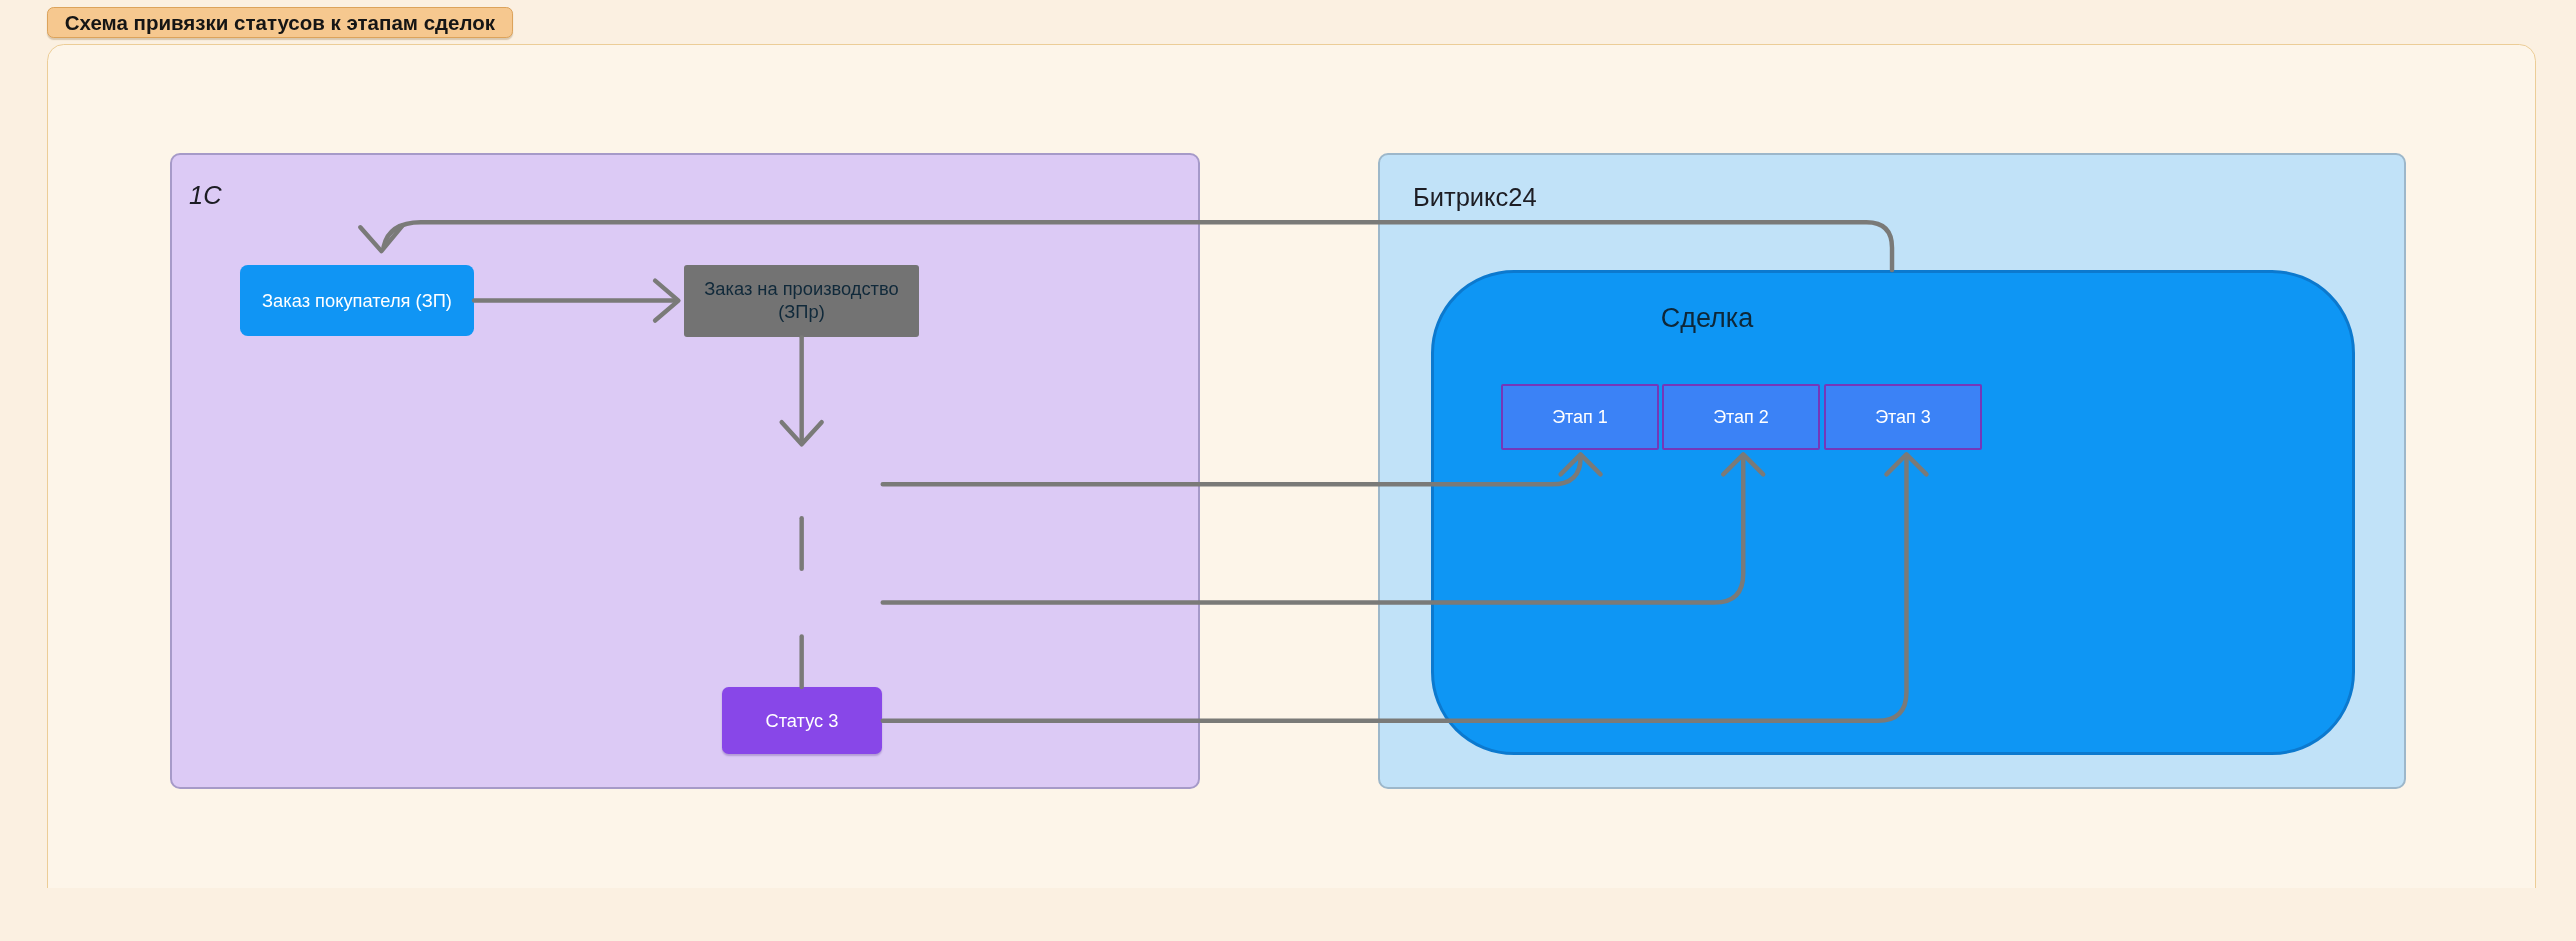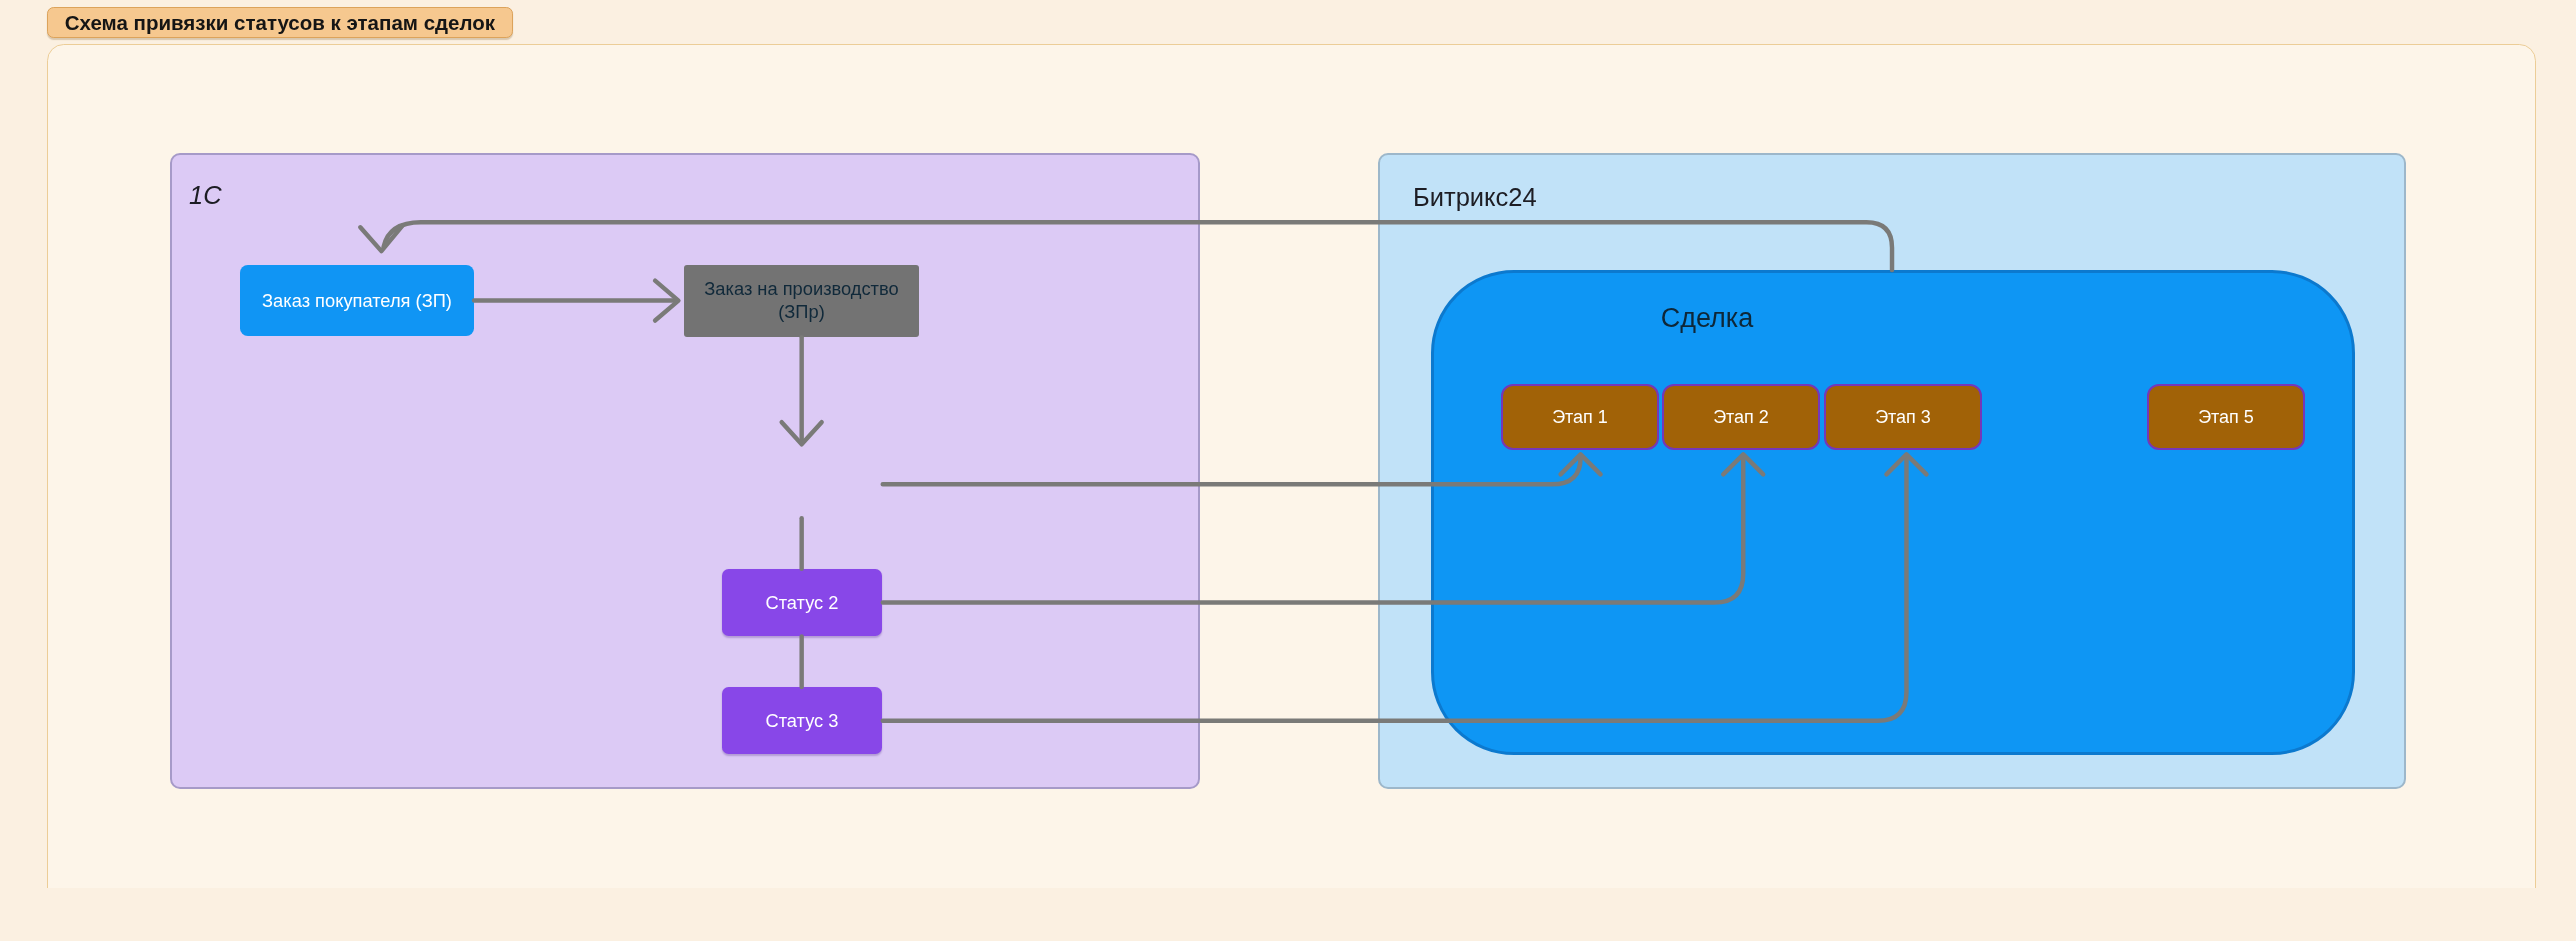--- a/index.html
+++ b/index.html
@@ -43,22 +43,22 @@
   }
   .node-deal{
     position:absolute;left:1431px;top:270px;width:924px;height:485px;
     background:#0e96f4;border:3.9px solid #0c79ce;border-radius:83px;box-sizing:border-box;
   }
   .deal-label{
     position:absolute;left:1621px;top:303px;width:172px;text-align:center;
     font-size:27px;font-weight:500;color:#0e2738;
   }
   .node-stage{
-    top:384px;width:158px;height:66px;background:#a16207;border:2.8px solid #7537b9;
-    border-radius:12px;color:#fff;font-size:18px;
+    top:384px;width:158px;height:66px;background:#3b82f6;border:2.8px solid #7537b9;
+    border-radius:2px;color:#fff;font-size:18px;
   }
   .connector-layer{
     position:absolute;left:0;top:0;width:2576px;height:942px;z-index:10;pointer-events:none;
   }
   .connector-layer path,.connector-layer polyline{
     fill:none;stroke:#7a7a78;stroke-width:8;stroke-linecap:round;stroke-linejoin:round;
   }
 </style>
 </head>
 <body>
@@ -80,38 +80,32 @@
 
   <div class="node node-stage" style="left:1501px;">
     <span>Этап 1</span>
   </div>
   <div class="node node-stage" style="left:1662px;">
     <span>Этап 2</span>
   </div>
   <div class="node node-stage" style="left:1824px;">
     <span>Этап 3</span>
   </div>
-  <div class="node node-stage" style="left:2147px;">
-    <span>Этап 5</span>
-  </div>
 
   <div class="node node-zp">
     <span>Заказ покупателя (ЗП)</span>
   </div>
 
   <div class="node node-zpr">
     <span>
       <span>Заказ на производство</span><br>
       <span>(ЗПр)</span>
     </span>
   </div>
 
-  <div class="node node-status" style="top:569px;">
-    <span>Статус 2</span>
-  </div>
   <div class="node node-status" style="top:687px;">
     <span>Статус 3</span>
   </div>
 
   <svg class="connector-layer" viewBox="0 0 4640 1696">
 
     <g>
       <path d="M 3408 486 L 3408 446 Q 3408 400 3362 400 L 758 400 Q 701 400 691 444"></path>
       <polyline points="649 409 687 452 725 406"></polyline>
     </g>

